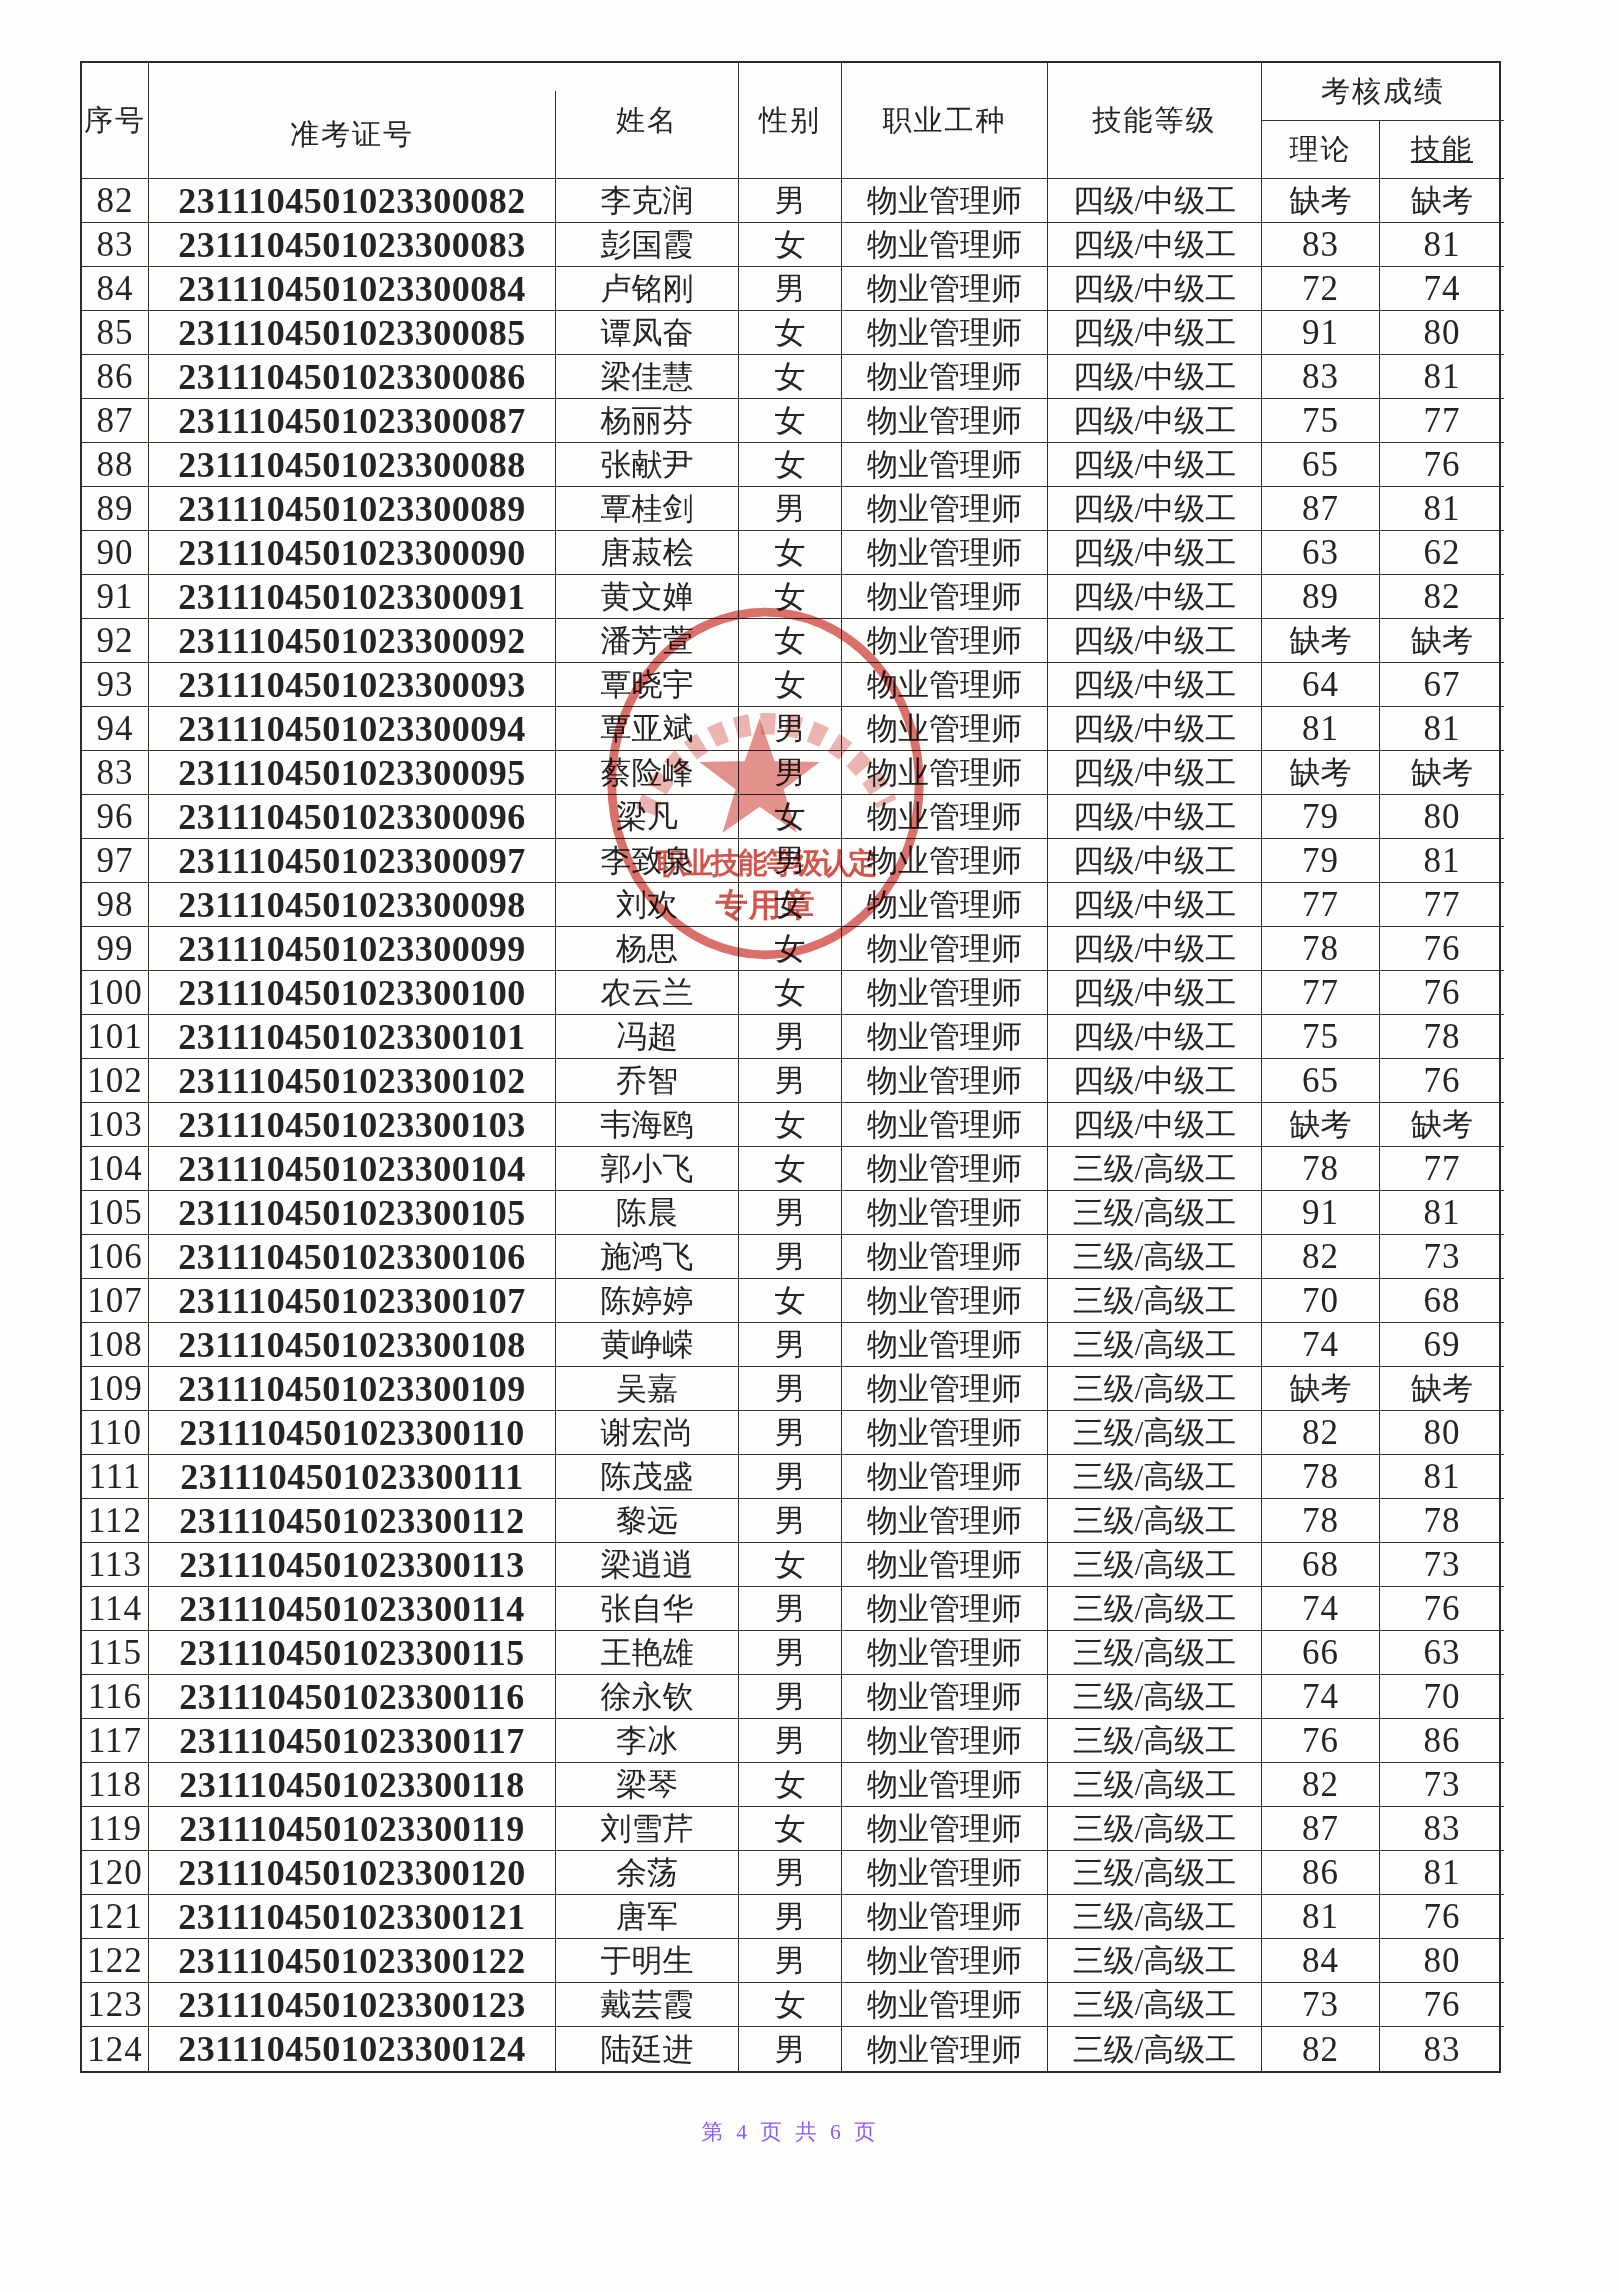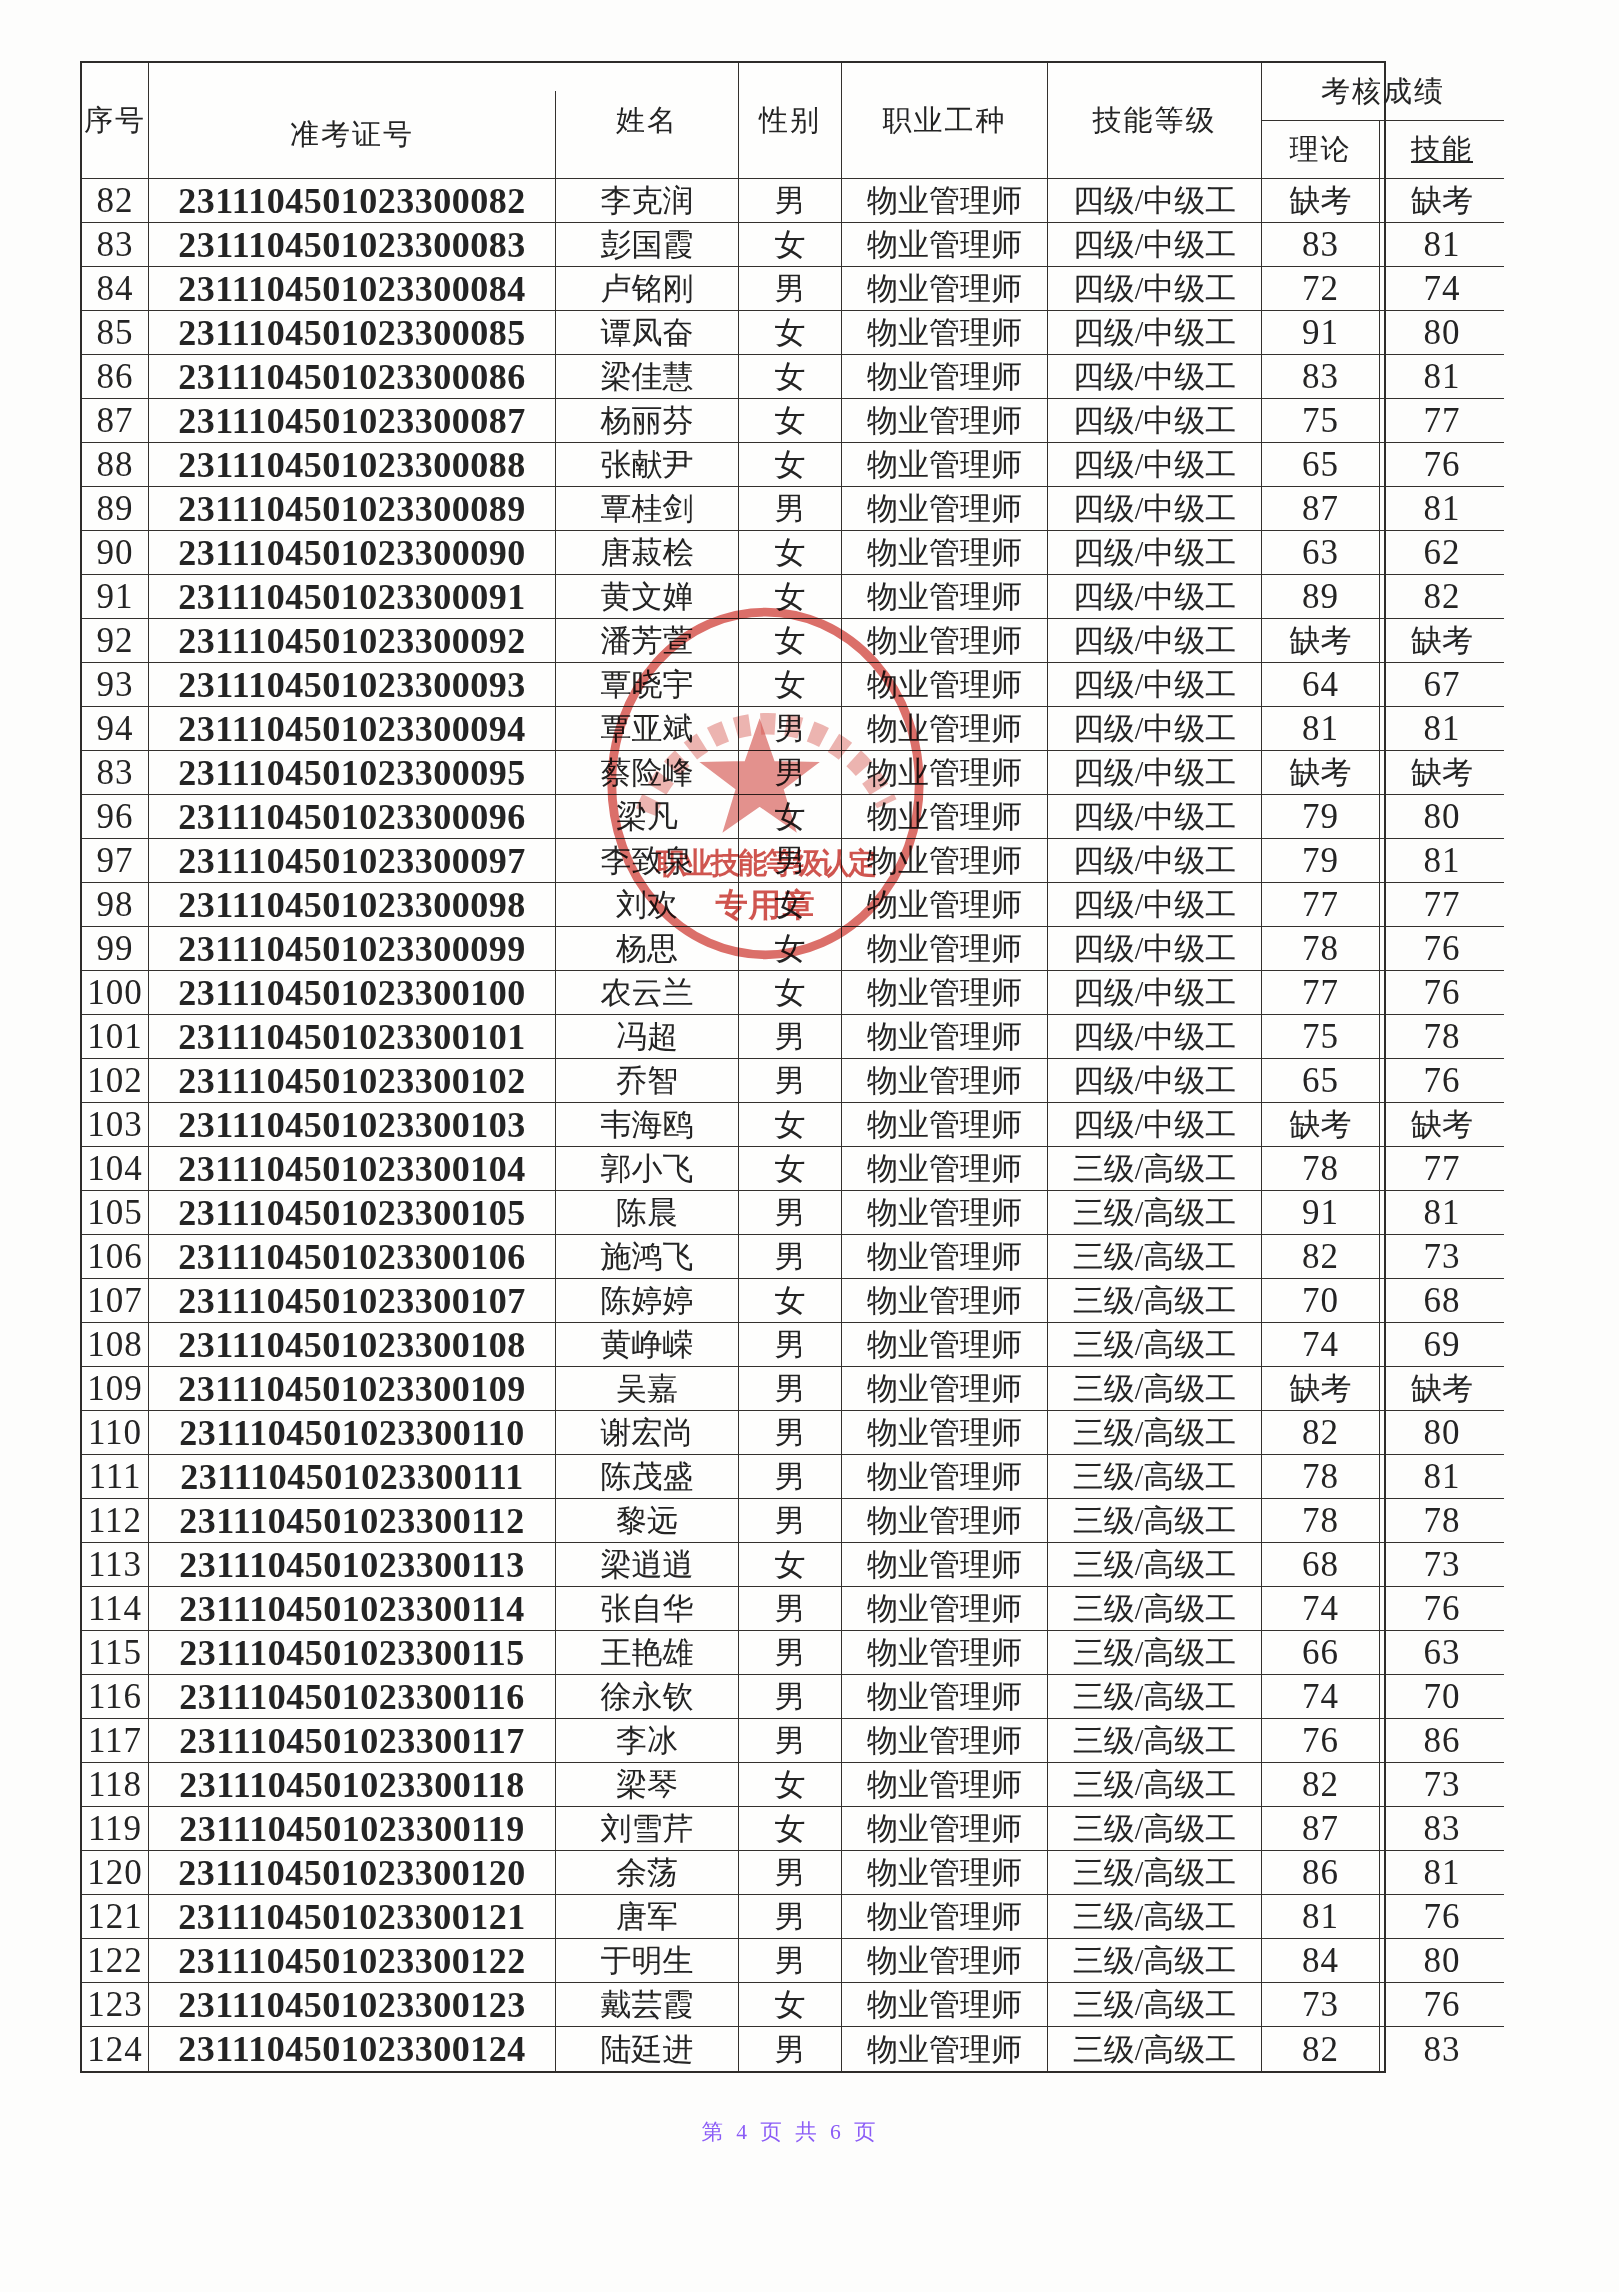--- a/index.html
+++ b/index.html
@@ -6,21 +6,21 @@
   .page{
     position:relative;
     width:1619px;height:2293px;
     background:#fdfdfc;
     overflow:hidden;
     font-family:"Liberation Serif","DejaVu Serif",serif;
     color:#242424;
   }
   
   .table-grid{
-    position:absolute;left:80px;top:61px;width:1306px;
+    position:absolute;left:80px;top:61px;width:1421px;
     display:grid;
     grid-template-columns:67px 407px 183px 103px 206px 214px 118px 124px;
     grid-template-rows:58px 58px;
     grid-auto-rows:44px;
     border:2.2px solid #2e2c2a;
     box-sizing:border-box;
     background:#fefefd;
   }
   .c{
     display:flex;align-items:center;justify-content:center;

